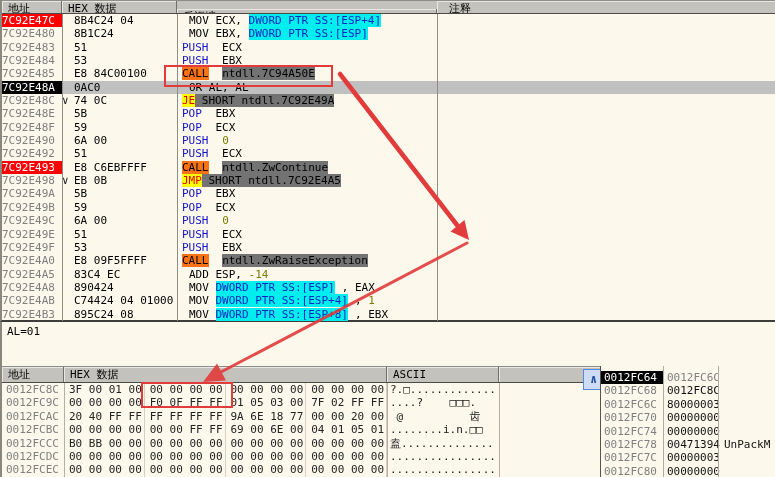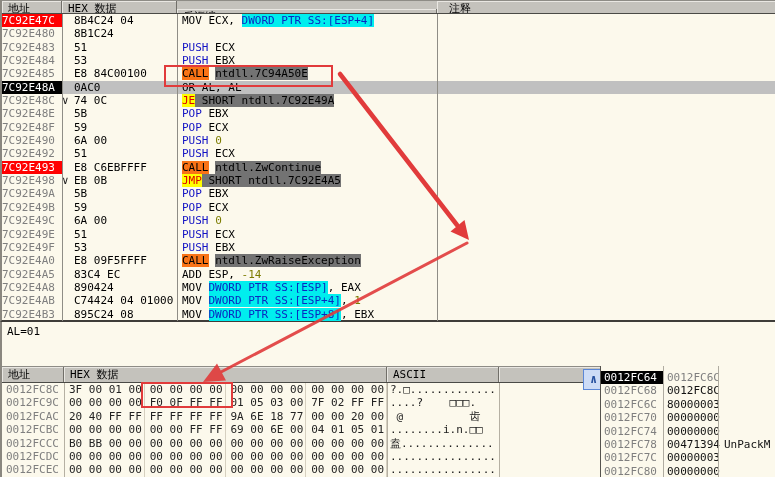--- a/index.html
+++ b/index.html
@@ -19,21 +19,21 @@
   .drows { position:relative; }
   .drow { display:flex; height:13.35px; }
   .drow.sel { background:#c0c0c0; }
   .c-addr { width:60px; color:#7f7f7f; padding-left:0; white-space:pre; overflow:hidden; }
   .c-addr.red { background:#ff0000; color:#fff; }
   .c-addr.sel { background:#000; color:#fff; }
   .c-hex { width:115px; padding-left:0; white-space:pre; overflow:hidden; display:flex; }
   .jpfx { display:inline-block; width:12px; color:#222; }
   .c-dis { width:260px; padding-left:5px; white-space:pre; overflow:hidden; }
   .c-com { flex:1; white-space:pre; overflow:hidden; }
-  .s-plain { color:#000; }
+  .s-plain { color:#000;margin-left:7px; }
   .s-mem { color:#0a28c0; background:#00eeee; }
   .s-call { color:#000; background:#f97316; }
   .s-tgt { color:#000; background:#737373; }
   .s-jcc { color:#dd0000; background:#ffff00; }
   .s-stk { color:#1212c4; }
   .s-imm { color:#7c7c00; }
   .vline { position:absolute; top:0; bottom:0; width:1px; background:#8f8d86; }
   
   .info { position:absolute; left:0; top:322px; width:775px; height:44px; border-left:2px solid #8a877f; padding:3px 0 0 5px; }
   
@@ -79,20 +79,21 @@
       <div class="vline" style="left:435px"></div>
     <div class="drow">
           <div class="c-addr red">7C92E47C</div>
           <div class="c-hex"><span class="jpfx"></span>8B4C24 04</div>
           <div class="c-dis"><span class="s-plain">MOV ECX, </span><span class="s-mem">DWORD PTR SS:[ESP+4]</span></div>
           <div class="c-com"></div>
         </div>
         <div class="drow">
           <div class="c-addr">7C92E480</div>
           <div class="c-hex"><span class="jpfx"></span>8B1C24</div>
+          <div class="c-dis"><span class="s-plain">MOV EBX, </span><span class="s-mem">DWORD PTR SS:[ESP]</span></div>
           <div class="c-com"></div>
         </div>
         <div class="drow">
           <div class="c-addr">7C92E483</div>
           <div class="c-hex"><span class="jpfx"></span>51</div>
           <div class="c-dis"><span class="s-stk">PUSH</span><span class="s-plain"> ECX</span></div>
           <div class="c-com"></div>
         </div>
         <div class="drow">
           <div class="c-addr">7C92E484</div>

